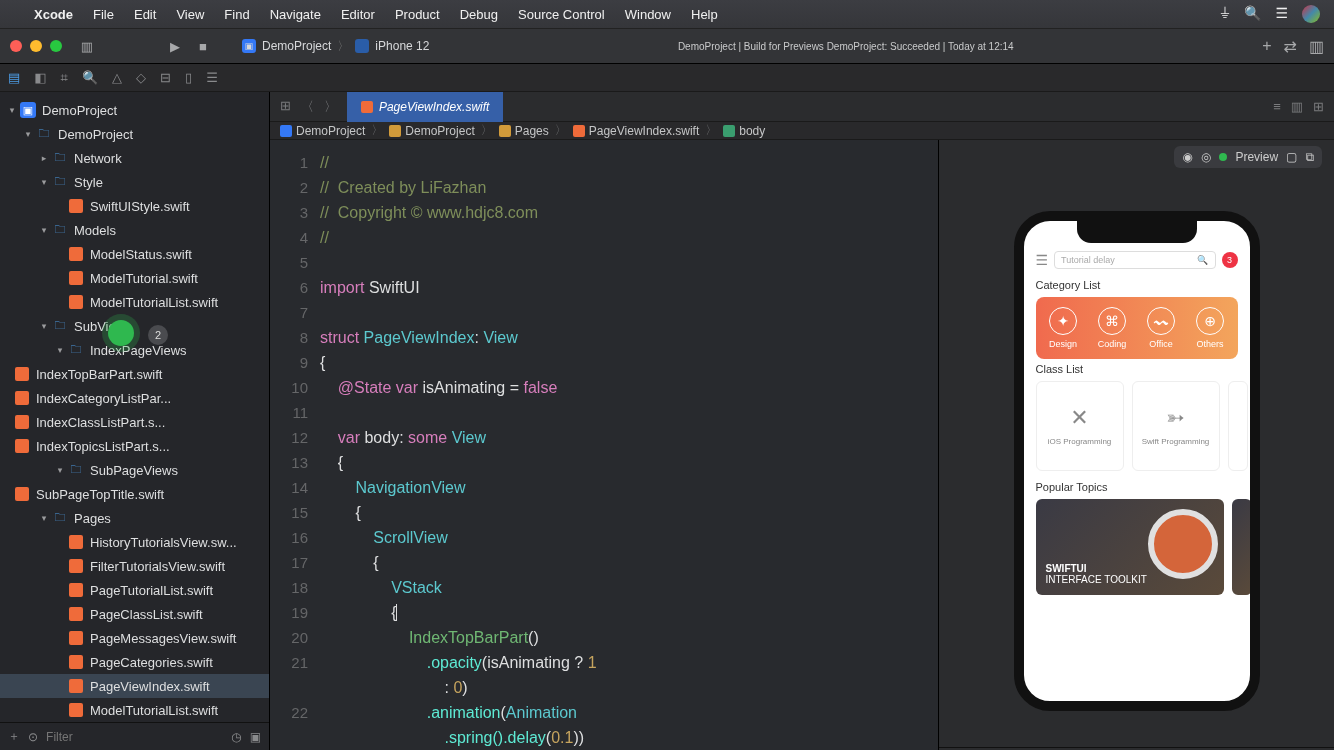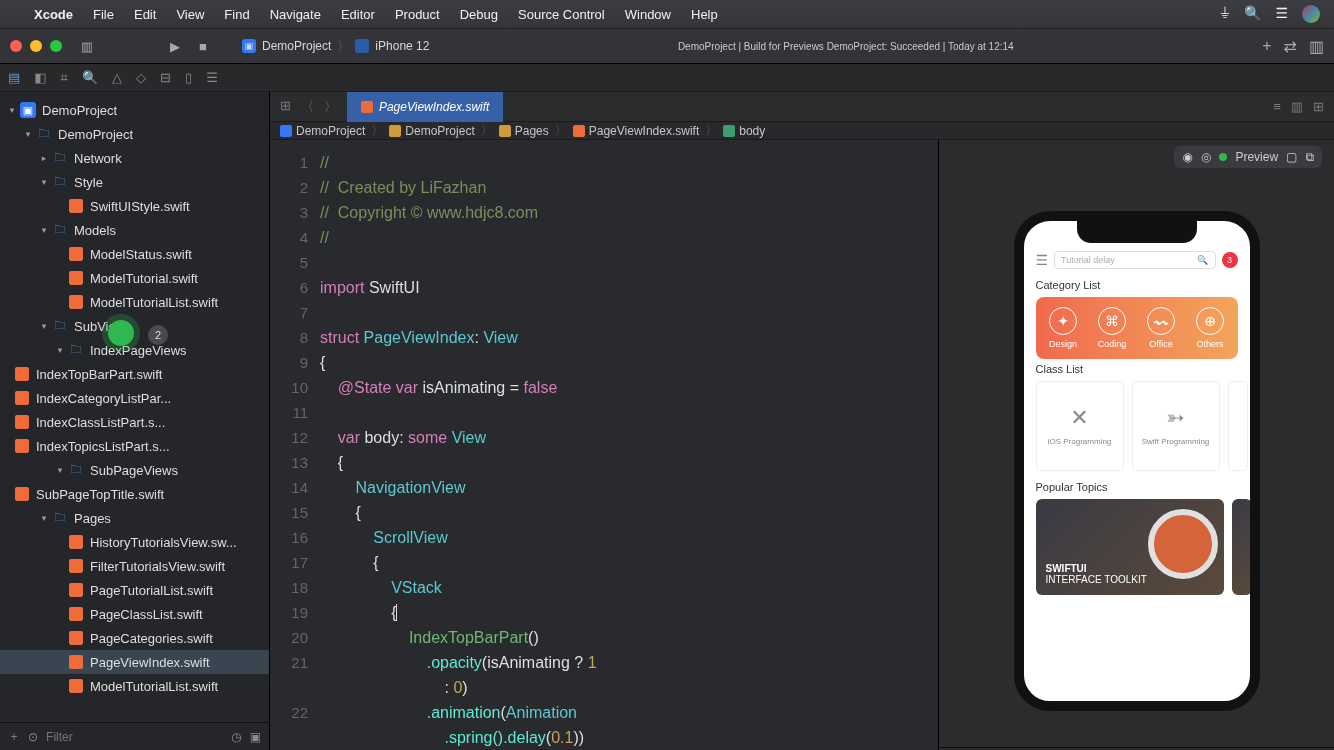--- a/index.html
+++ b/index.html
@@ -251,20 +251,25 @@
           <span>PageTutorialList.swift</span>
         </div>
       <div class="row indent3">
           <span class="disc"></span>
           <span class="ficon swift"></span>
           <span>PageClassList.swift</span>
         </div>
       <div class="row indent3">
           <span class="disc"></span>
           <span class="ficon swift"></span>
+          <span>PageMessagesView.swift</span>
+        </div>
+      <div class="row indent3">
+          <span class="disc"></span>
+          <span class="ficon swift"></span>
           <span>PageCategories.swift</span>
         </div>
       <div class="row indent3 sel">
           <span class="disc"></span>
           <span class="ficon swift"></span>
           <span>PageViewIndex.swift</span>
         </div>
       <div class="row indent3">
           <span class="disc"></span>
           <span class="ficon swift"></span>

